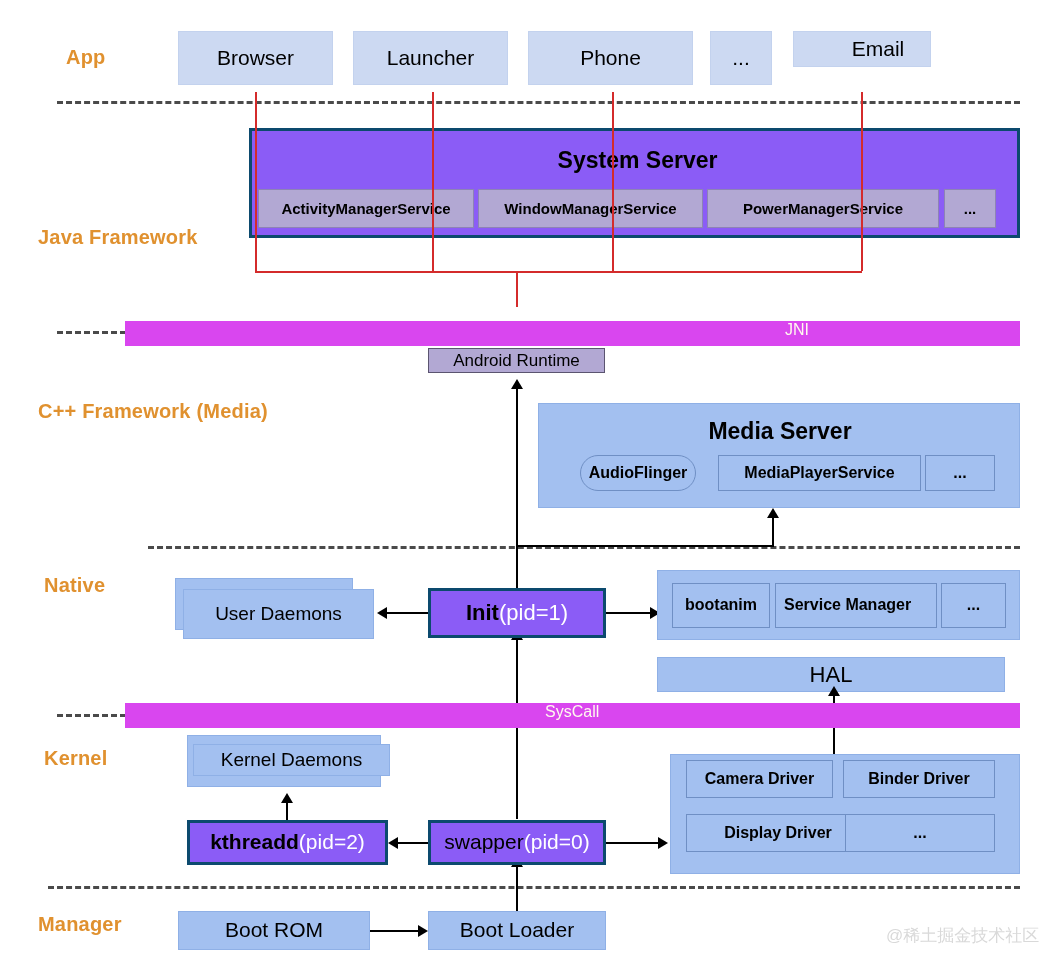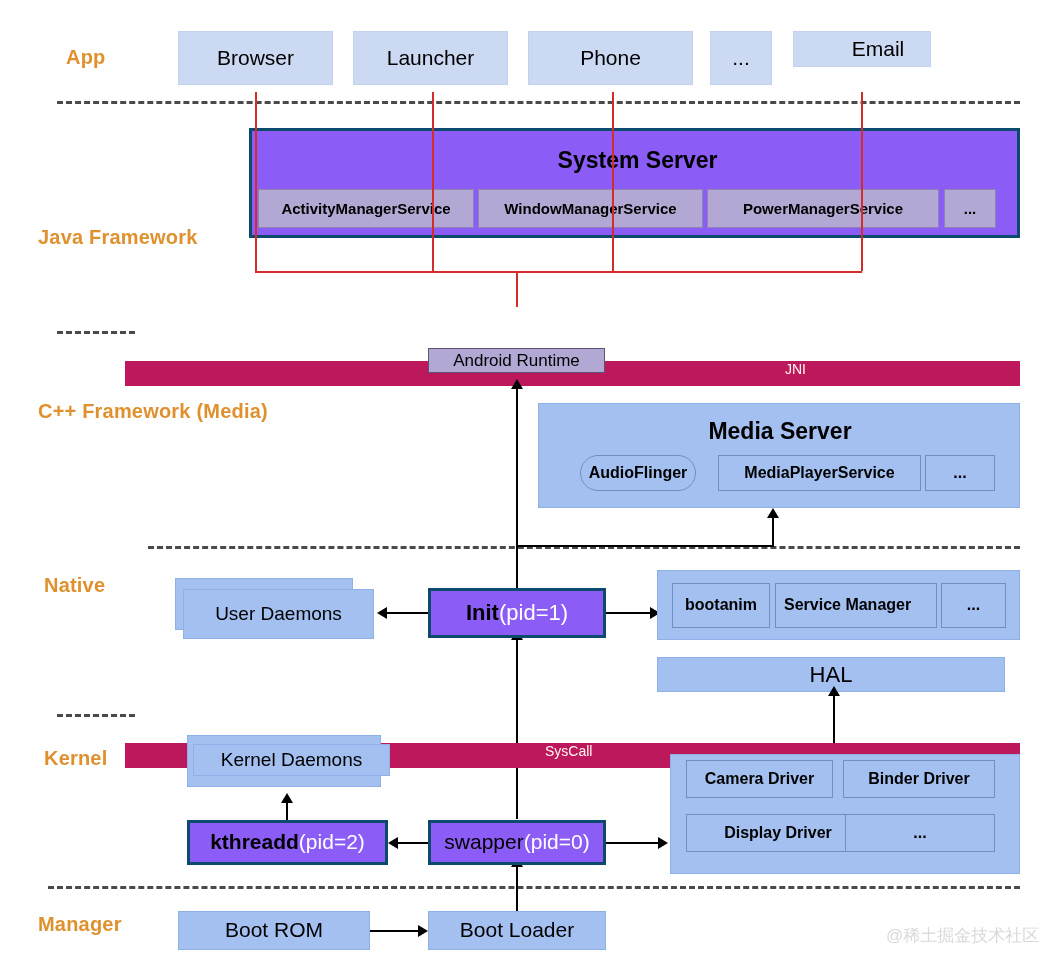--- a/index.html
+++ b/index.html
@@ -68,27 +68,26 @@
     background: #b2a8d3;
     border: 1px solid #8d83b5;
     font-size: 15px;
     font-weight: bold;
   }
   .stack-shadow {
     background: #a3c0f0;
     border: 1px solid #8fb0e6;
   }
   .orange-bar {
-    background: #be185d;
+    background: #d946ef;
     display: flex;
     align-items: center;
     justify-content: center;
     color: #fff8ef;
-    font-size: 14px;
-    margin-top: 40px;
+    font-size: 16px;
   }
   .title-big {
     font-size: 23px;
     font-weight: bold;
     color: #000;
   }
   .pid-dim { color: #ffffff; font-weight: normal; }
   .bold-k { font-weight: bold; color: #000; }
   .reg-k  { font-weight: normal; color: #000; }
 

